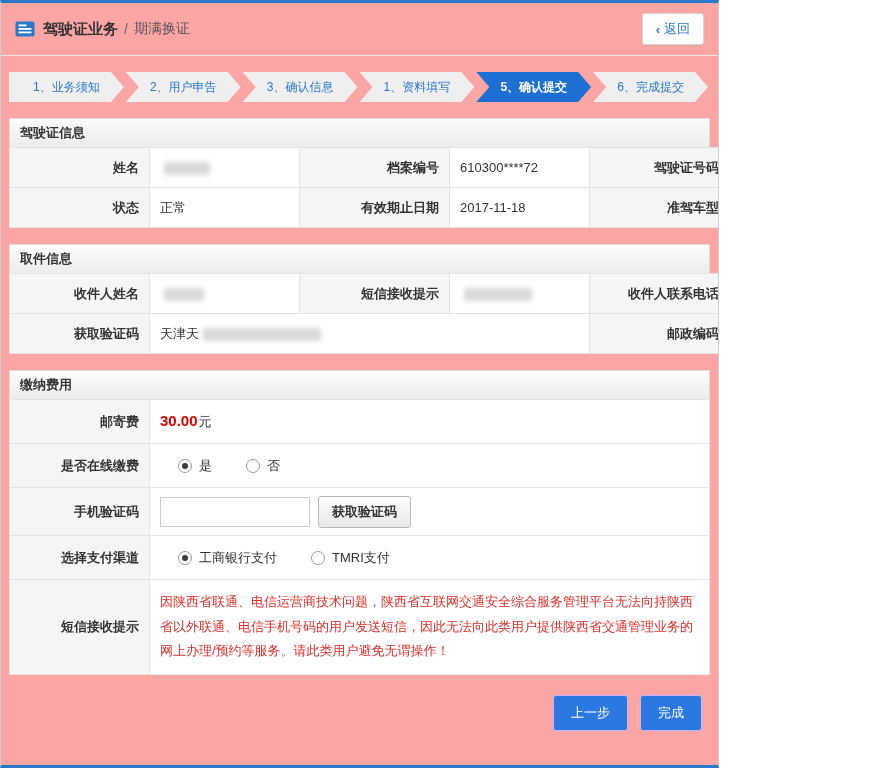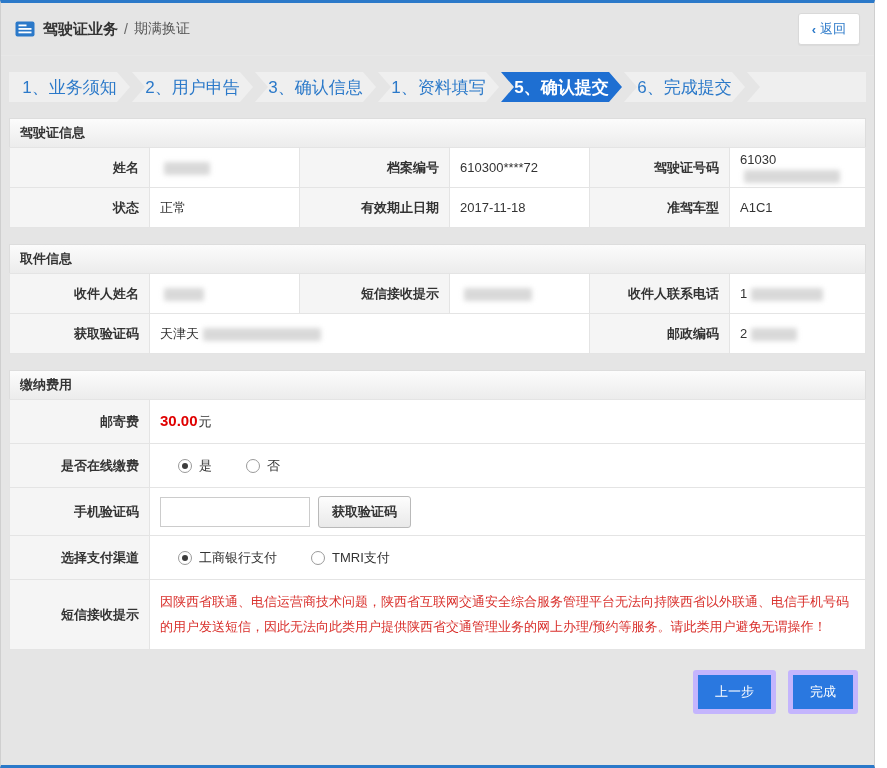--- a/index.html
+++ b/index.html
@@ -1,35 +1,35 @@
 <!DOCTYPE html>
 <html><head>
 <meta charset="utf-8">
 <style>
   html,body{margin:0;padding:0;background:#fff;}
   .page{
-    width:875px;height:768px;box-sizing:border-box;background:#e5e5e5;
+    width:719px;height:768px;box-sizing:border-box;background:#fca5a5;
     border-left:1px solid #cfcfcf;border-right:1px solid #cfcfcf;
     border-top:3px solid #2b79c9;border-bottom:3px solid #2b79c9;
     font-family:"Liberation Sans","DejaVu Sans",sans-serif;color:#333;
     overflow:hidden;
   }
   
   .hdr{height:52px;display:flex;align-items:center;padding:0 14px;border-bottom:1px solid #e8e8e8;}
   .hdr-icon{display:inline-flex;align-items:center;}
   .hdr-title{font-size:15px;font-weight:bold;color:#333;margin-left:8px;}
   .hdr-sep{margin:0 6px;color:#666;font-size:14px;}
   .hdr-sub{font-size:14px;color:#555;}
   .back-btn{margin-left:auto;border:1px solid #d9d9d9;border-radius:3px;background:#fff;
     color:#2b79c9;font-size:13px;padding:6px 13px;display:flex;align-items:center;gap:4px;
     cursor:pointer;box-shadow:0 1px 1px rgba(0,0,0,.05);font-family:inherit;}
   .back-chevron{font-size:13px;font-weight:bold;line-height:1;}
   
   .steps{display:flex;margin:16px 8px 0;height:30px;}
-  .step{width:121px;display:flex;align-items:center;justify-content:center;font-size:17px;
+  .step{width:121px;display:flex;align-items:center;justify-content:center;font-size:12px;
     color:#2b79c9;background:#efefef;
     clip-path:polygon(0 0,calc(100% - 13px) 0,100% 50%,calc(100% - 13px) 100%,0 100%);text-align:center;}
   .step + .step, .step-filler{margin-left:2px;
     clip-path:polygon(0 0,calc(100% - 13px) 0,100% 50%,calc(100% - 13px) 100%,0 100%,13px 50%);}
   .step.active{background:#1e6fd2;color:#fff;font-weight:bold;}
   .step-filler{flex:1;background:#efefef;
     clip-path:polygon(0 0,100% 0,100% 100%,0 100%,13px 50%);}
   
   .section{margin:16px 8px 0;}
   .section-hd{height:30px;display:flex;align-items:center;padding:0 10px;box-sizing:border-box;
@@ -53,21 +53,21 @@
   .code-row{display:flex;align-items:center;}
   .code-input{width:150px;height:30px;border:1px solid #ccc;padding:0 6px;font-size:13px;
     box-sizing:border-box;font-family:inherit;}
   .code-btn{height:32px;margin-left:8px;padding:0 13px;border:1px solid #b9b9b9;border-radius:3px;
     background:linear-gradient(#fdfdfd,#e9e9e9);font-size:13px;font-weight:bold;color:#333;
     cursor:pointer;font-family:inherit;}
   .notice-cell{padding:10px;}
   .notice{color:#d9302c;font-size:13px;line-height:1.9;}
   
   .footer{display:flex;justify-content:flex-end;gap:12px;margin:20px 16px 0;}
-  .btn-primary{background:#2a78e0;border:5px solid #c4b5fd;color:#fff;font-size:13px;
+  .btn-primary{background:#2a78e0;border:1px solid #c4b5fd;color:#fff;font-size:13px;
     padding:8px 17px;border-radius:3px;cursor:pointer;font-family:inherit;}
 </style>
 </head>
 <body>
 
 <div class="page">
 
   <div class="hdr">
     <span class="hdr-icon">
       <svg width="20" height="16" viewBox="0 0 20 16">

